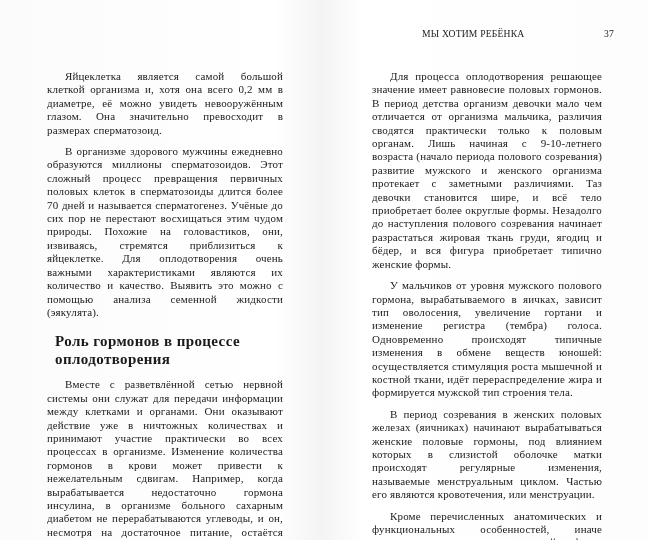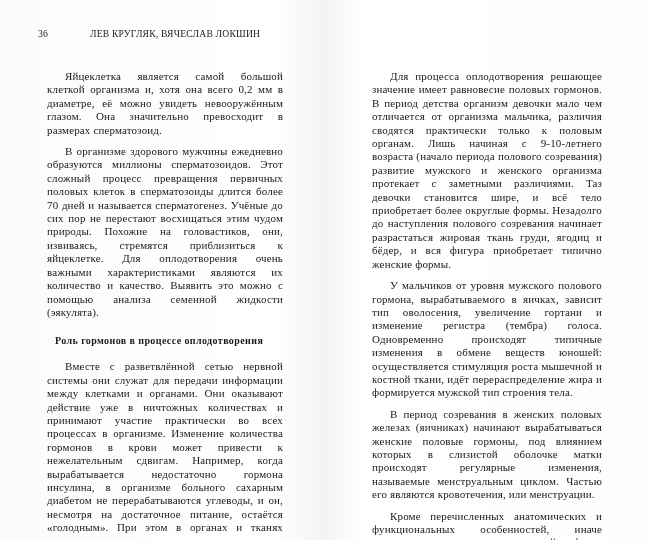--- a/index.html
+++ b/index.html
@@ -28,44 +28,44 @@
     position: absolute; top: 62px; left: 39px; width: 252px;
     font-family: "Liberation Serif", serif;
     font-size: 11px; line-height: 13.4px;
     text-align: justify; hyphens: manual;
     letter-spacing: 0.15px;
   }
   .right .body-text { left: 40px; width: 246px; }
   .body-text p { margin: 8px; text-indent: 18px; }
   .body-text h2 {
     font-family: "Liberation Serif", serif;
-    font-size: 10px; font-weight: bold; line-height: 18px;
+    font-size: 15px; font-weight: bold; line-height: 18px;
     margin: 13px 0 10px 16px; letter-spacing: 0.4px;
     text-align: left;
   }
 </style>
 </head>
 <body>
 
 <div class="spread">
 
   <div class="page left">
-    <div class="running-head">
-      <span class="pn">36</span>
-      <span class="ht">ЛЕВ КРУГЛЯК, ВЯЧЕСЛАВ ЛОКШИН</span>
-    </div>
     <div class="body-text">
       <p>Яйцеклетка является самой большой клеткой организма и, хотя она всего 0,2 мм в диаметре, её можно увидеть невооружённым глазом. Она значительно превосходит в размерах сперматозоид.</p>
       <p>В организме здорового мужчины ежедневно образуются миллионы сперматозоидов. Этот сложный процесс превращения первичных половых клеток в сперматозоиды длится более 70 дней и называется сперматогенез. Учёные до сих пор не перестают восхищаться этим чудом природы. Похожие на головастиков, они, извиваясь, стремятся приблизиться к яйцеклетке. Для оплодотворения очень важными характеристиками являются их количество и качество. Выявить это можно с помощью анализа семенной жидкости (эякулята).</p>
       <h2>Роль гормонов в процессе оплодотворения</h2>
       <p>Вместе с разветвлённой сетью нервной системы они служат для передачи информации между клетками и органами. Они оказывают действие уже в ничтожных количествах и принимают участие практически во всех процессах в организме. Изменение количества гормонов в крови может привести к нежелательным сдвигам. Например, когда вырабатывается недостаточно гормона инсулина, в организме больного сахарным диабетом не перерабатываются углеводы, и он, несмотря на достаточное питание, остаётся «голодным». При этом в органах и тканях развиваются патологические изменения и отключается детородная функция.</p>
     </div>
   </div>
 
   <div class="page right">
+    <div class="running-head">
+      <span class="ht">МЫ ХОТИМ РЕБЁНКА</span>
+      <span class="pn">37</span>
+    </div>
     <div class="body-text">
       <p>Для процесса оплодотворения решающее значение имеет равновесие половых гормонов. В период детства организм девочки мало чем отличается от организма мальчика, различия сводятся практически только к половым органам. Лишь начиная с 9-10-летнего возраста (начало периода полового созревания) развитие мужского и женского организма протекает с заметными различиями. Таз девочки становится шире, и всё тело приобретает более округлые формы. Незадолго до наступления полового созревания начинает разрастаться жировая ткань груди, ягодиц и бёдер, и вся фигура приобретает типично женские формы.</p>
       <p>У мальчиков от уровня мужского полового гормона, вырабатываемого в яичках, зависит тип оволосения, увеличение гортани и изменение регистра (тембра) голоса. Одновременно происходят типичные изменения в обмене веществ юношей: осуществляется стимуляция роста мышечной и костной ткани, идёт перераспределение жира и формируется мужской тип строения тела.</p>
       <p>В период созревания в женских половых железах (яичниках) начинают вырабатываться женские половые гормоны, под влиянием которых в слизистой оболочке матки происходят регулярные изменения, называемые менструальным циклом. Частью его являются кровотечения, или менструации.</p>
       <p>Кроме перечисленных анатомических и функциональных особенностей, иначе происходит развитие психической сферы. Девочки становятся более чувствительными, нежными и боязливыми, тогда как у мальчиков начинает проявляться смелость, отвага, а нередко дерзость, наглость и т. п.</p>
 
     </div>
   </div>
 
 </div>

